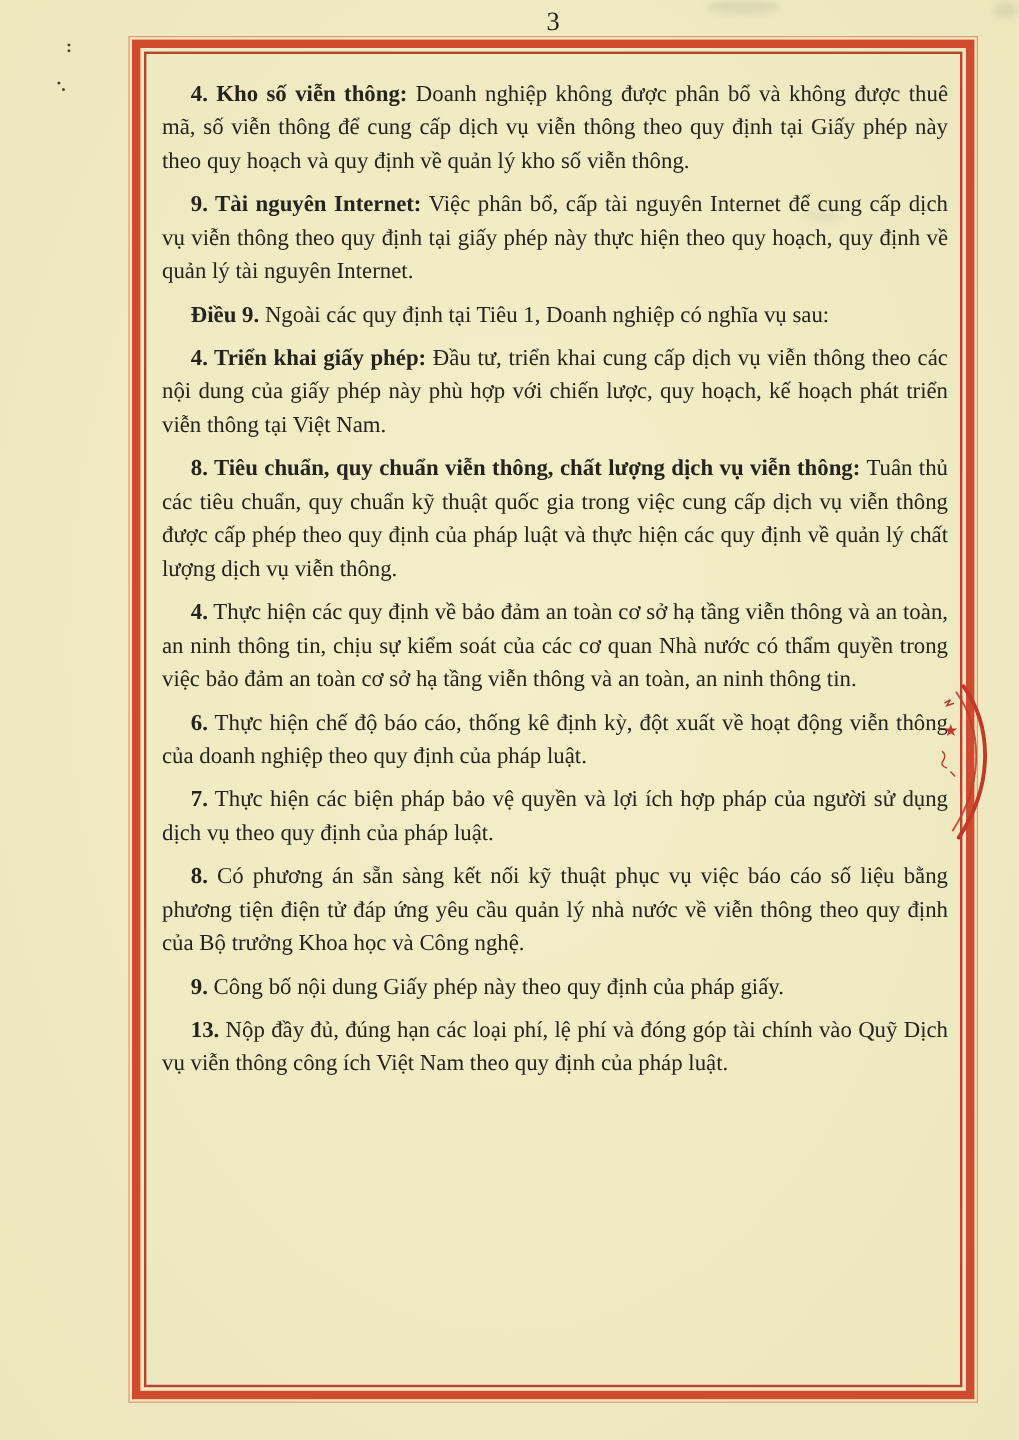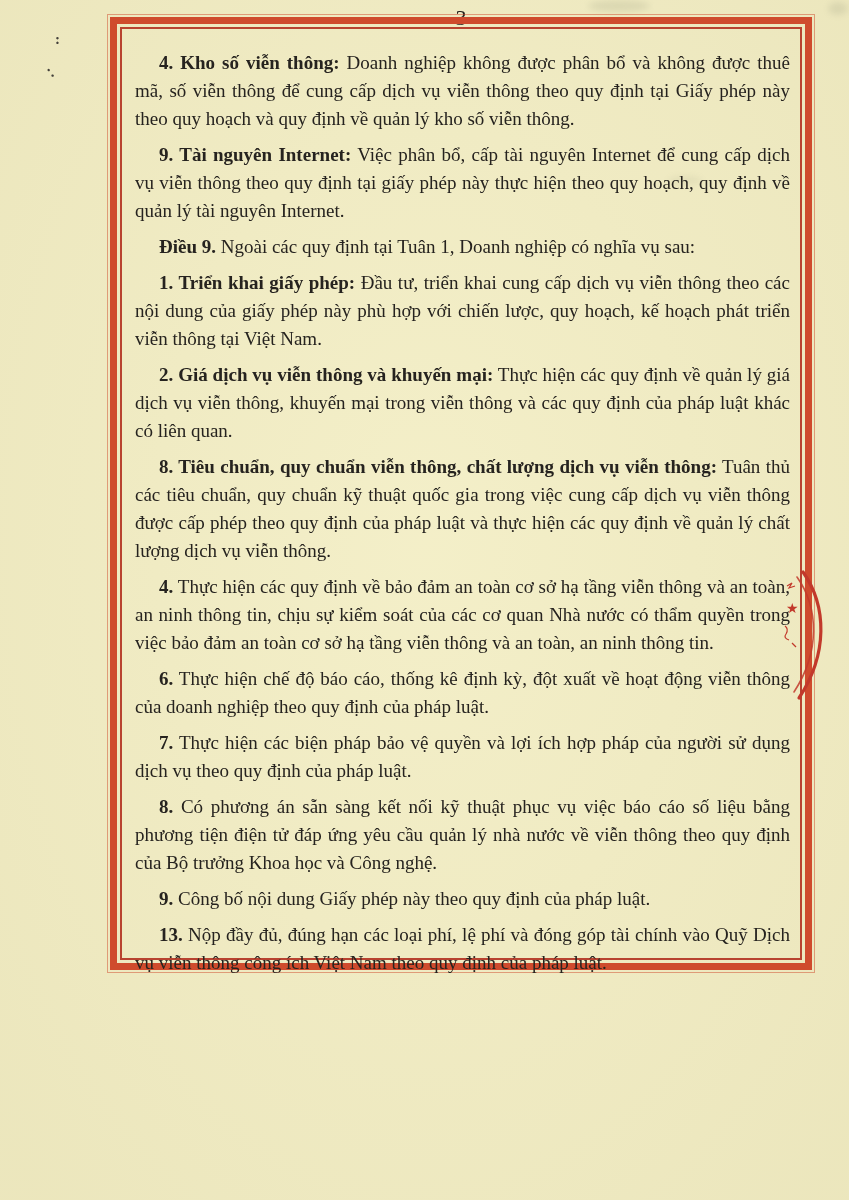--- a/index.html
+++ b/index.html
@@ -27,22 +27,22 @@
   }
   .page-number {
     position: absolute;
     left: 110px; top: 5px; width: 702px;
     text-align: center;
     font-size: 22px;
     line-height: 26px;
   }
   .frame {
     position: absolute;
-    left: 110px; top: 17px;
-    width: 702px; height: 953px;
+    left: 110px; top: 33px;
+    width: 702px; height: 1133px;
     border: 7px solid var(--border);
   }
   .frame::before {
     
     content: "";
     position: absolute; inset: -10px;
     border: 1px solid rgba(207, 75, 45, 0.5);
     pointer-events: none;
   }
   .frame-inner {
@@ -95,29 +95,28 @@
 
   <div class="page-number">3</div>
 
   <span class="margin-mark m1">:</span>
   <span class="margin-mark m2">·.</span>
 
   <div class="frame">
     <div class="frame-inner">
       <p class="para"><b>4. Kho số viễn thông:</b> <span>Doanh nghiệp không được phân bổ và không được thuê mã, số viễn thông để cung cấp dịch vụ viễn thông theo quy định tại Giấy phép này theo quy hoạch và quy định về quản lý kho số viễn thông.</span></p>
       <p class="para"><b>9. Tài nguyên Internet:</b> <span>Việc phân bổ, cấp tài nguyên Internet để cung cấp dịch vụ viễn thông theo quy định tại giấy phép này thực hiện theo quy hoạch, quy định về quản lý tài nguyên Internet.</span></p>
-      <p class="para"><b>Điều 9.</b> <span>Ngoài các quy định tại Tuân 1, Doanh nghiệp có nghĩa vụ sau:</span></p>
-      <p class="para"><b>1. Triển khai giấy phép:</b> <span>Đầu tư, triển khai cung cấp dịch vụ viễn thông theo các nội dung của giấy phép này phù hợp với chiến lược, quy hoạch, kế hoạch phát triển viễn thông tại Việt Nam.</span></p>
-      <p class="para"><b>2. Giá dịch vụ viễn thông và khuyến mại:</b> <span>Thực hiện các quy định về quản lý giá dịch vụ viễn thông, khuyến mại trong viễn thông và các quy định của pháp luật khác có liên quan.</span></p>
+      <p class="para"><b>Điều 9.</b> <span>Ngoài các quy định tại Tiêu 1, Doanh nghiệp có nghĩa vụ sau:</span></p>
+      <p class="para"><b>4. Triển khai giấy phép:</b> <span>Đầu tư, triển khai cung cấp dịch vụ viễn thông theo các nội dung của giấy phép này phù hợp với chiến lược, quy hoạch, kế hoạch phát triển viễn thông tại Việt Nam.</span></p>
       <p class="para"><b>8. Tiêu chuẩn, quy chuẩn viễn thông, chất lượng dịch vụ viễn thông:</b> <span>Tuân thủ các tiêu chuẩn, quy chuẩn kỹ thuật quốc gia trong việc cung cấp dịch vụ viễn thông được cấp phép theo quy định của pháp luật và thực hiện các quy định về quản lý chất lượng dịch vụ viễn thông.</span></p>
       <p class="para"><b>4.</b> <span>Thực hiện các quy định về bảo đảm an toàn cơ sở hạ tầng viễn thông và an toàn, an ninh thông tin, chịu sự kiểm soát của các cơ quan Nhà nước có thẩm quyền trong việc bảo đảm an toàn cơ sở hạ tầng viễn thông và an toàn, an ninh thông tin.</span></p>
       <p class="para"><b>6.</b> <span>Thực hiện chế độ báo cáo, thống kê định kỳ, đột xuất về hoạt động viễn thông của doanh nghiệp theo quy định của pháp luật.</span></p>
       <p class="para"><b>7.</b> <span>Thực hiện các biện pháp bảo vệ quyền và lợi ích hợp pháp của người sử dụng dịch vụ theo quy định của pháp luật.</span></p>
       <p class="para"><b>8.</b> <span>Có phương án sẵn sàng kết nối kỹ thuật phục vụ việc báo cáo số liệu bằng phương tiện điện tử đáp ứng yêu cầu quản lý nhà nước về viễn thông theo quy định của Bộ trưởng Khoa học và Công nghệ.</span></p>
-      <p class="para"><b>9.</b> <span>Công bố nội dung Giấy phép này theo quy định của pháp luật.</span></p>
+      <p class="para"><b>9.</b> <span>Công bố nội dung Giấy phép này theo quy định của pháp giấy.</span></p>
       <p class="para"><b>13.</b> <span>Nộp đầy đủ, đúng hạn các loại phí, lệ phí và đóng góp tài chính vào Quỹ Dịch vụ viễn thông công ích Việt Nam theo quy định của pháp luật.</span></p>
     </div>
   </div>
 
   <div class="red-annotation">
     <svg width="76" height="135" viewBox="0 0 76 135" xmlns="http://www.w3.org/2000/svg">
 
       <path d="M30,4 C54,38 55,86 26,130" fill="none" stroke="#c2392b" stroke-width="3.2" stroke-linecap="round"></path>
       <path d="M24,9 C46,40 47,84 21,124" fill="none" stroke="#c2392b" stroke-width="1.6" stroke-linecap="round" opacity="0.85"></path>
 

